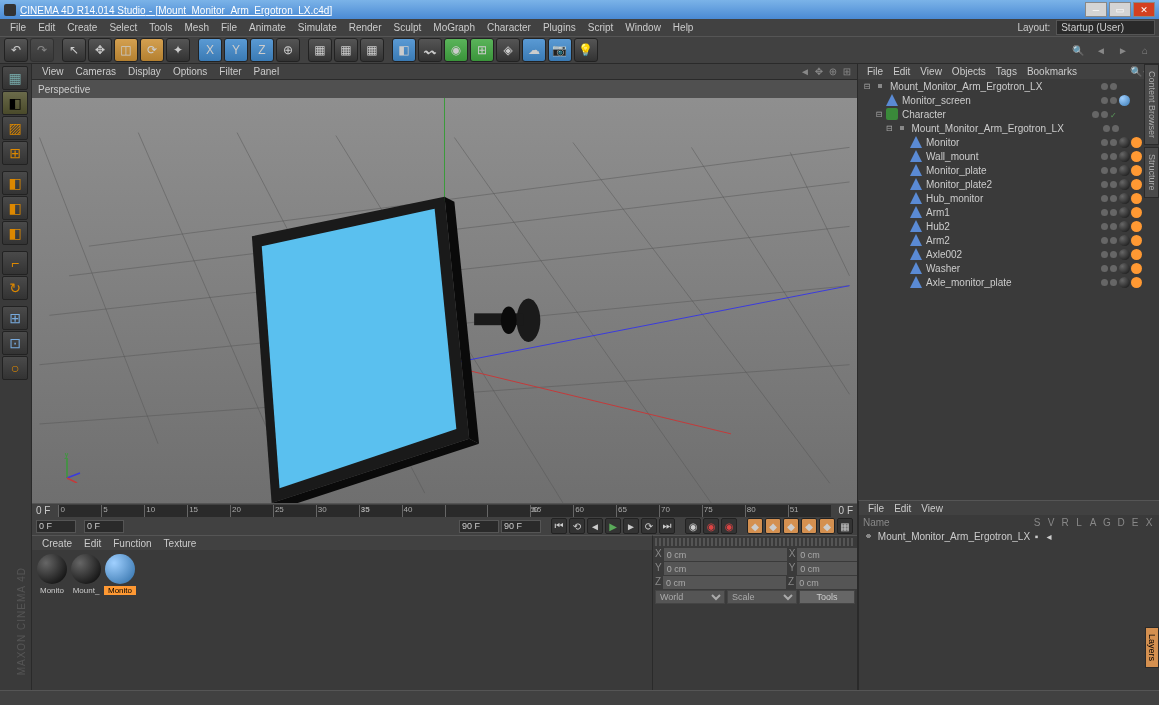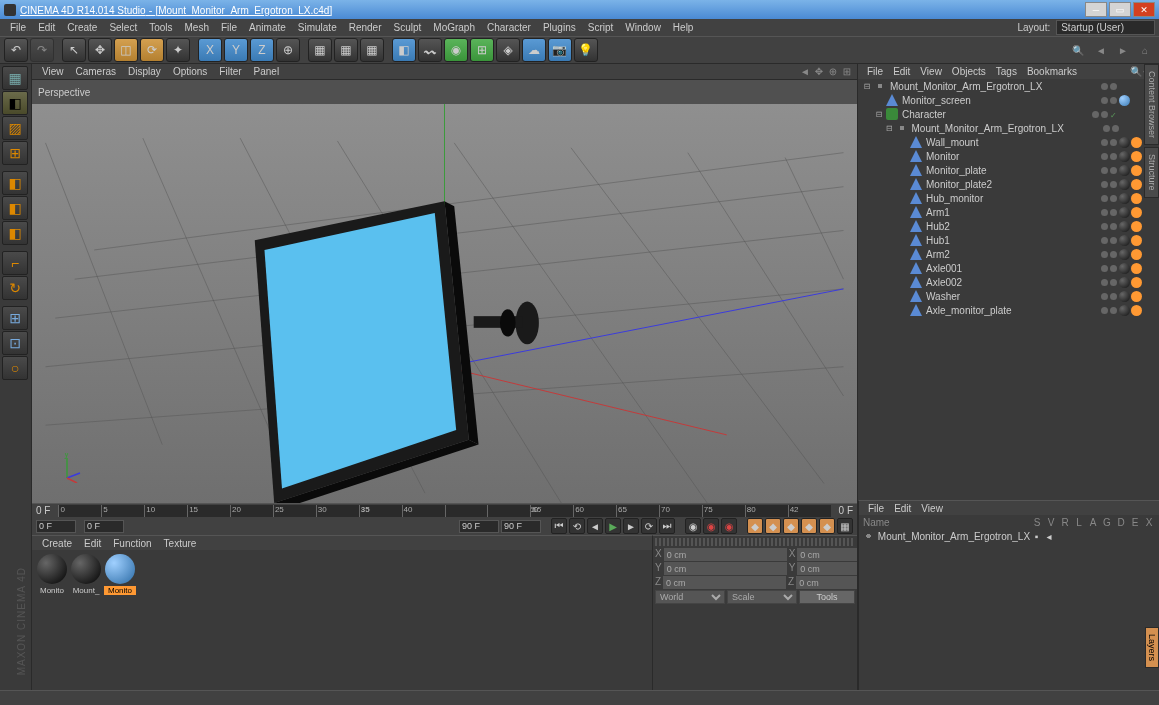--- a/index.html
+++ b/index.html
@@ -28,21 +28,21 @@
 .workspace { display: flex; height: calc(100% - 64px - 15px); }
 
 .left-toolbar { width: 32px; background: #3a3a3a; border-right: 1px solid #2a2a2a; display: flex; flex-direction: column; padding: 2px; gap: 1px; }
 .left-tool { width: 26px; height: 24px; background: linear-gradient(180deg, #4a4a4a 0%, #333 100%); border: 1px solid #222; border-radius: 2px; cursor: pointer; display: flex; align-items: center; justify-content: center; font-size: 14px; }
 
 .center-panel { flex: 1; display: flex; flex-direction: column; }
 .viewport-menubar { height: 16px; background: #414141; border-bottom: 1px solid #2a2a2a; display: flex; align-items: center; padding: 0 4px; color: #ccc; }
 .viewport-menubar span { padding: 0 6px; cursor: pointer; }
 .vp-icons-right { margin-left: auto; display: flex; gap: 2px; }
 .vp-icon-sm { width: 12px; height: 12px; cursor: pointer; display: flex; align-items: center; justify-content: center; color: #888; }
-.viewport-label { height: 24px; background: #505050; color: #ccc; padding: 0 6px; display: flex; align-items: center; }
+.viewport-label { height: 18px; background: #505050; color: #ccc; padding: 0 6px; display: flex; align-items: center; }
 .viewport { flex: 1; background: linear-gradient(180deg, #8f8f8f 0%, #6f6f6f 100%); position: relative; overflow: hidden; }
 
 .right-panel { width: 302px; background: #3a3a3a; border-left: 1px solid #2a2a2a; display: flex; flex-direction: column; }
 .obj-menubar { height: 15px; background: #414141; display: flex; align-items: center; padding: 0 4px; color: #ccc; }
 .obj-menubar span { padding: 0 5px; cursor: pointer; }
 .obj-tree { flex: 1; overflow: auto; background: #3a3a3a; }
 .tree-row { height: 14px; display: flex; align-items: center; color: #ccc; font-size: 10px; }
 .tree-indent { display: inline-block; }
 .tree-expand { width: 10px; height: 10px; display: inline-flex; align-items: center; justify-content: center; color: #aaa; cursor: pointer; font-size: 8px; }
 .tree-icon { width: 12px; height: 12px; margin: 0 2px; display: inline-block; }
@@ -292,21 +292,21 @@
           <div class="tick-label" style="left: calc(66.6667% + 2px);">60</div>
           <div class="tick" style="left: 72.2222%;"></div>
           <div class="tick-label" style="left: calc(72.2222% + 2px);">65</div>
           <div class="tick" style="left: 77.7778%;"></div>
           <div class="tick-label" style="left: calc(77.7778% + 2px);">70</div>
           <div class="tick" style="left: 83.3333%;"></div>
           <div class="tick-label" style="left: calc(83.3333% + 2px);">75</div>
           <div class="tick" style="left: 88.8889%;"></div>
           <div class="tick-label" style="left: calc(88.8889% + 2px);">80</div>
           <div class="tick" style="left: 94.4444%;"></div>
-          <div class="tick-label" style="left: calc(94.4444% + 2px);">42</div>
+          <div class="tick-label" style="left: calc(94.4444% + 2px);">51</div>
         </div>
       <span class="timeline-end">0 F</span>
     </div>
 
     <div class="timeline-controls">
       <input class="time-field" value="0 F" style="">
       <div style="width:4px"></div>
       <input class="time-field" value="0 F" style="">
       <div style="flex:1"></div>
       <input class="time-field" value="90 F" style="">
@@ -452,48 +452,48 @@
           <span class="tree-dots">
             <span class="dot gray"></span>
             <span class="dot gray"></span>
           </span>
           <span class="mat-swatches"></span>
         </div>
         <div class="tree-row">
           <span class="tree-indent" style="width: 40px;"></span>
           <span class="tree-expand"></span>
           <span class="tree-icon poly"></span>
+          <span class="tree-label">Monitor</span>
+          <span class="tree-dots">
+            <span class="dot gray"></span>
+            <span class="dot gray"></span>
+          </span>
+          <span class="mat-swatches">
+            <span class="mat-sw dark"></span>
+            <span class="mat-sw orange"></span>
+          </span>
+        </div>
+        <div class="tree-row">
+          <span class="tree-indent" style="width: 40px;"></span>
+          <span class="tree-expand"></span>
+          <span class="tree-icon poly"></span>
           <span class="tree-label">Wall_mount</span>
           <span class="tree-dots">
             <span class="dot gray"></span>
             <span class="dot gray"></span>
           </span>
           <span class="mat-swatches">
             <span class="mat-sw dark"></span>
             <span class="mat-sw orange"></span>
           </span>
         </div>
         <div class="tree-row">
           <span class="tree-indent" style="width: 40px;"></span>
           <span class="tree-expand"></span>
           <span class="tree-icon poly"></span>
-          <span class="tree-label">Monitor</span>
-          <span class="tree-dots">
-            <span class="dot gray"></span>
-            <span class="dot gray"></span>
-          </span>
-          <span class="mat-swatches">
-            <span class="mat-sw dark"></span>
-            <span class="mat-sw orange"></span>
-          </span>
-        </div>
-        <div class="tree-row">
-          <span class="tree-indent" style="width: 40px;"></span>
-          <span class="tree-expand"></span>
-          <span class="tree-icon poly"></span>
           <span class="tree-label">Monitor_plate</span>
           <span class="tree-dots">
             <span class="dot gray"></span>
             <span class="dot gray"></span>
           </span>
           <span class="mat-swatches">
             <span class="mat-sw dark"></span>
             <span class="mat-sw orange"></span>
           </span>
         </div>
@@ -550,49 +550,21 @@
           </span>
           <span class="mat-swatches">
             <span class="mat-sw dark"></span>
             <span class="mat-sw orange"></span>
           </span>
         </div>
         <div class="tree-row">
           <span class="tree-indent" style="width: 40px;"></span>
           <span class="tree-expand"></span>
           <span class="tree-icon poly"></span>
-          <span class="tree-label">Hub1</span>
-          <span class="tree-dots">
-            <span class="dot gray"></span>
-            <span class="dot gray"></span>
-          </span>
-          <span class="mat-swatches">
-            <span class="mat-sw dark"></span>
-            <span class="mat-sw orange"></span>
-          </span>
-        </div>
-        <div class="tree-row">
-          <span class="tree-indent" style="width: 40px;"></span>
-          <span class="tree-expand"></span>
-          <span class="tree-icon poly"></span>
           <span class="tree-label">Arm2</span>
-          <span class="tree-dots">
-            <span class="dot gray"></span>
-            <span class="dot gray"></span>
-          </span>
-          <span class="mat-swatches">
-            <span class="mat-sw dark"></span>
-            <span class="mat-sw orange"></span>
-          </span>
-        </div>
-        <div class="tree-row">
-          <span class="tree-indent" style="width: 40px;"></span>
-          <span class="tree-expand"></span>
-          <span class="tree-icon poly"></span>
-          <span class="tree-label">Axle001</span>
           <span class="tree-dots">
             <span class="dot gray"></span>
             <span class="dot gray"></span>
           </span>
           <span class="mat-swatches">
             <span class="mat-sw dark"></span>
             <span class="mat-sw orange"></span>
           </span>
         </div>
         <div class="tree-row">

